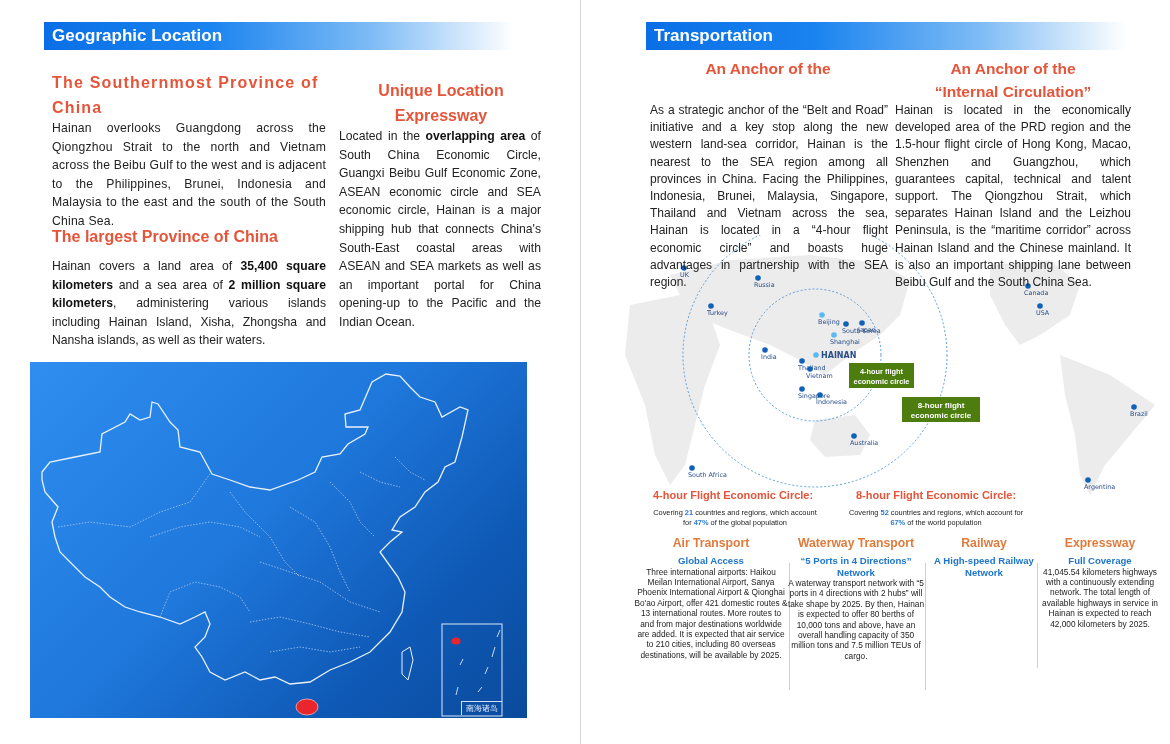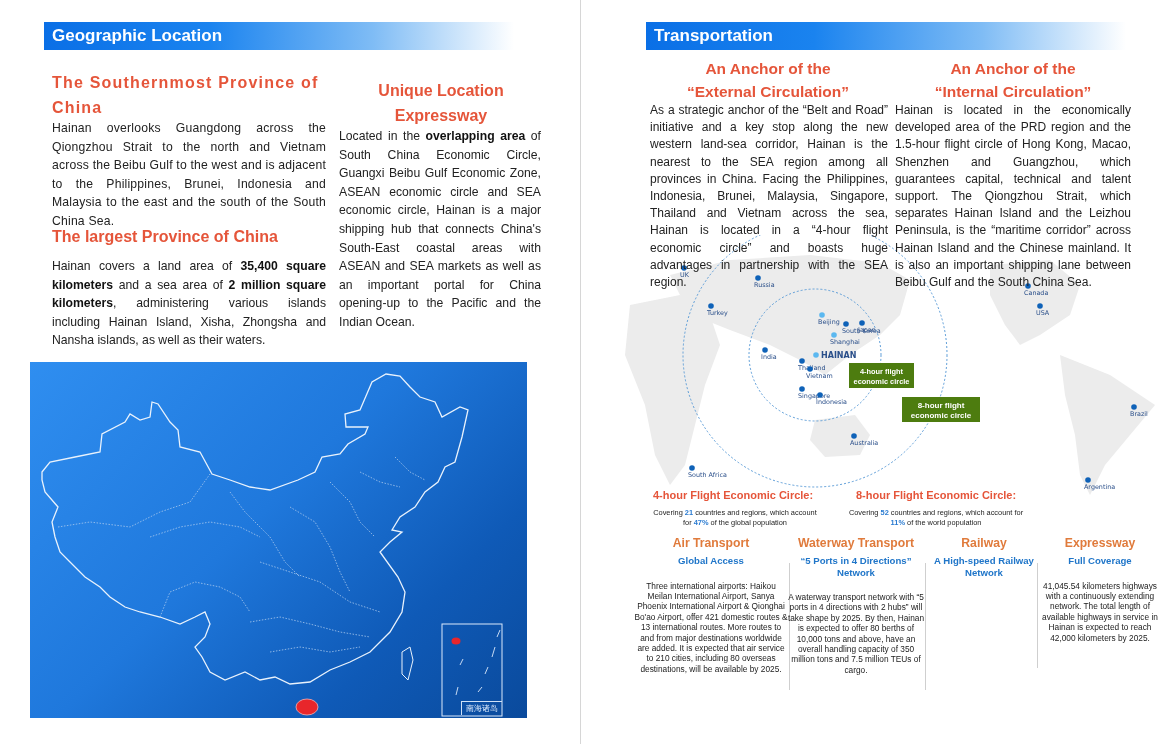--- a/index.html
+++ b/index.html
@@ -53,21 +53,21 @@
   #stat4-title { left: 653px; top: 489px; }
   #stat8-title { left: 856px; top: 489px; }
   .circle-stat-body { position: absolute; font-size: 7.4px; line-height: 9.5px; text-align: center; color: #222; z-index: 3; }
   .circle-stat-body .num { color: #2a7bd1; font-weight: bold; }
   #stat4-body { left: 650px; top: 508px; width: 170px; }
   #stat8-body { left: 836px; top: 508px; width: 200px; }
 
   .tcol { position: absolute; top: 535px; text-align: center; }
   .tcol .ttl { font-size: 12.2px; font-weight: bold; color: #e07b3c; line-height: 16px; }
   .tcol .sub { font-size: 9.6px; font-weight: bold; color: #2076c9; line-height: 11.5px; margin-top: 4px; }
-  .tcol .body { font-size: 8.3px; line-height: 10.4px; color: #222; margin-top: 14px; }
+  .tcol .body { font-size: 8.3px; line-height: 10.4px; color: #222; margin-top: 0; }
   #col-air { left: 634px; width: 154px; }
   #col-water { left: 787px; width: 138px; }
   #col-rail { left: 930px; width: 108px; }
   #col-exp { left: 1040px; width: 120px; }
   #col-exp .body { }
   .vsep { position: absolute; top: 563px; width: 1px; background: #cfcfcf; }
   #sep1 { left: 789px; height: 127px; }
   #sep2 { left: 925px; height: 127px; }
   #sep3 { left: 1037px; height: 105px; }
 </style>
@@ -116,21 +116,20 @@
         <line x1="452" y1="325" x2="448" y2="330"></line>
     </g>
   </svg>
   <div id="inset-caption">南海诸岛</div>
 </div>
 
 <div id="hdr-trans" class="section-header">Transportation</div>
 
 <div id="ext-title" class="anchor-title h-orange">
   <div>An Anchor of the</div>
-  <div>“External Circulation”</div>
 </div>
 <div id="int-title" class="anchor-title h-orange">
   <div>An Anchor of the</div>
   <div>“Internal Circulation”</div>
 </div>
 <div id="ext-body" class="txt">As a strategic anchor of the “Belt and Road” initiative and a key stop along the new western land-sea corridor, Hainan is the nearest to the SEA region among all provinces in China. Facing the Philippines, Indonesia, Brunei, Malaysia, Singapore, Thailand and Vietnam across the sea, Hainan is located in a “4-hour flight economic circle” and boasts huge advantages in partnership with the SEA region.</div>
 <div id="int-body" class="txt">Hainan is located in the economically developed area of the PRD region and the 1.5-hour flight circle of Hong Kong, Macao, Shenzhen and Guangzhou, which guarantees capital, technical and talent support. The Qiongzhou Strait, which separates Hainan Island and the Leizhou Peninsula, is the “maritime corridor” across Hainan Island and the Chinese mainland. It is also an important shipping lane between Beibu Gulf and the South China Sea.</div>
 
 <div id="world-map">
   <svg width="560" height="265" viewBox="0 0 560 265">
@@ -185,21 +184,21 @@
       </g>
   </svg>
 </div>
 <div id="box-4h" class="circle-box">4-hour flight economic circle</div>
 <div id="box-8h" class="circle-box">8-hour flight economic circle</div>
 
 <div id="stat4-title" class="circle-stat-title">4-hour Flight Economic Circle:</div>
 <div id="stat4-body" class="circle-stat-body"><span>Covering </span><span class="num">21</span><span> countries and regions, which account for </span><span class="num">47%</span><span> of the global population</span></div>
 
 <div id="stat8-title" class="circle-stat-title">8-hour Flight Economic Circle:</div>
-<div id="stat8-body" class="circle-stat-body"><span>Covering </span><span class="num">52</span><span> countries and regions, which account for </span><br><span class="num">11%</span><span> of the world population</span></div>
+<div id="stat8-body" class="circle-stat-body"><span>Covering </span><span class="num">52</span><span> countries and regions, which account for </span><br><span class="num">67%</span><span> of the world population</span></div>
 
 <div id="col-air" class="tcol">
   <div class="ttl">Air Transport</div>
   <div class="sub">Global Access</div>
   <div class="body">Three international airports: Haikou Meilan International Airport, Sanya Phoenix International Airport &amp; Qionghai Bo'ao Airport, offer 421 domestic routes &amp; 13 international routes. More routes to and from major destinations worldwide are added. It is expected that air service to 210 cities, including 80 overseas destinations, will be available by 2025.</div>
 </div>
 <div id="sep1" class="vsep"></div>
 <div id="col-water" class="tcol">
   <div class="ttl">Waterway Transport</div>
   <div class="sub">“5 Ports in 4 Directions” Network</div>

